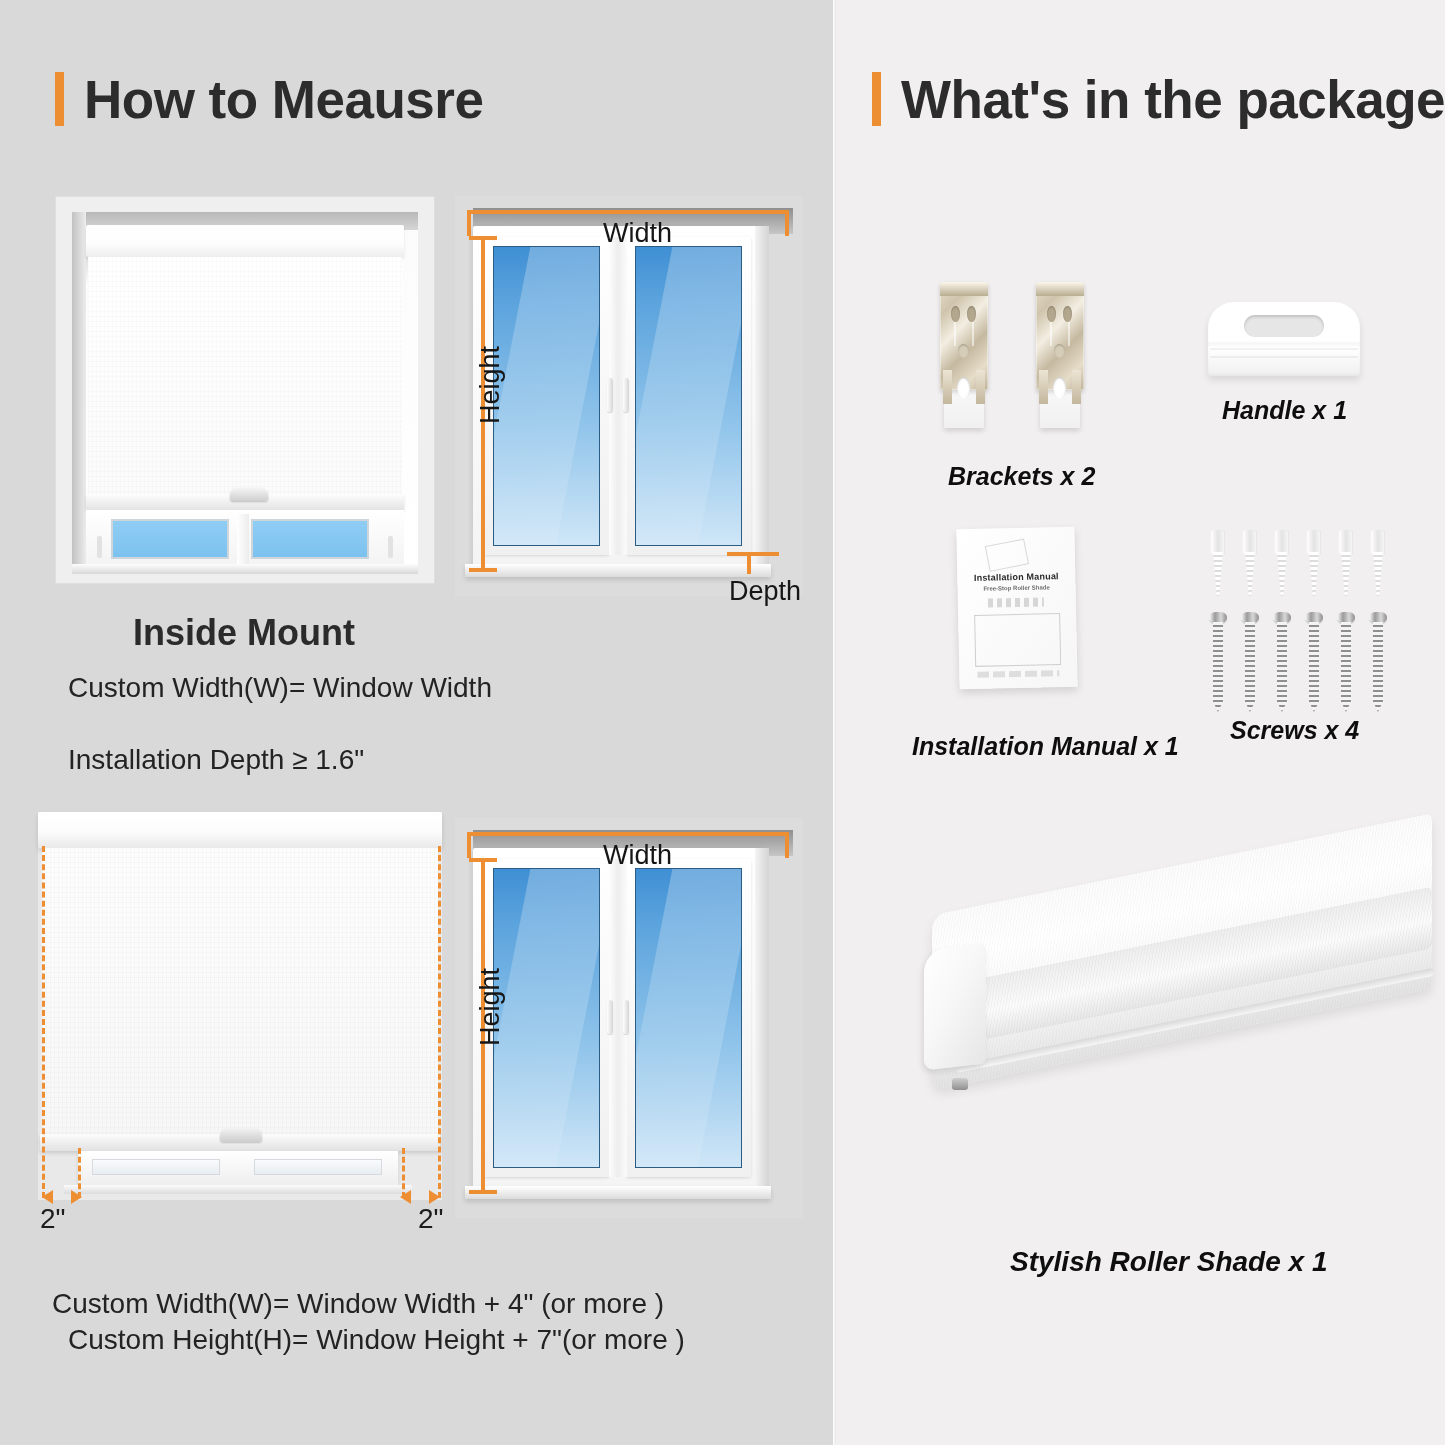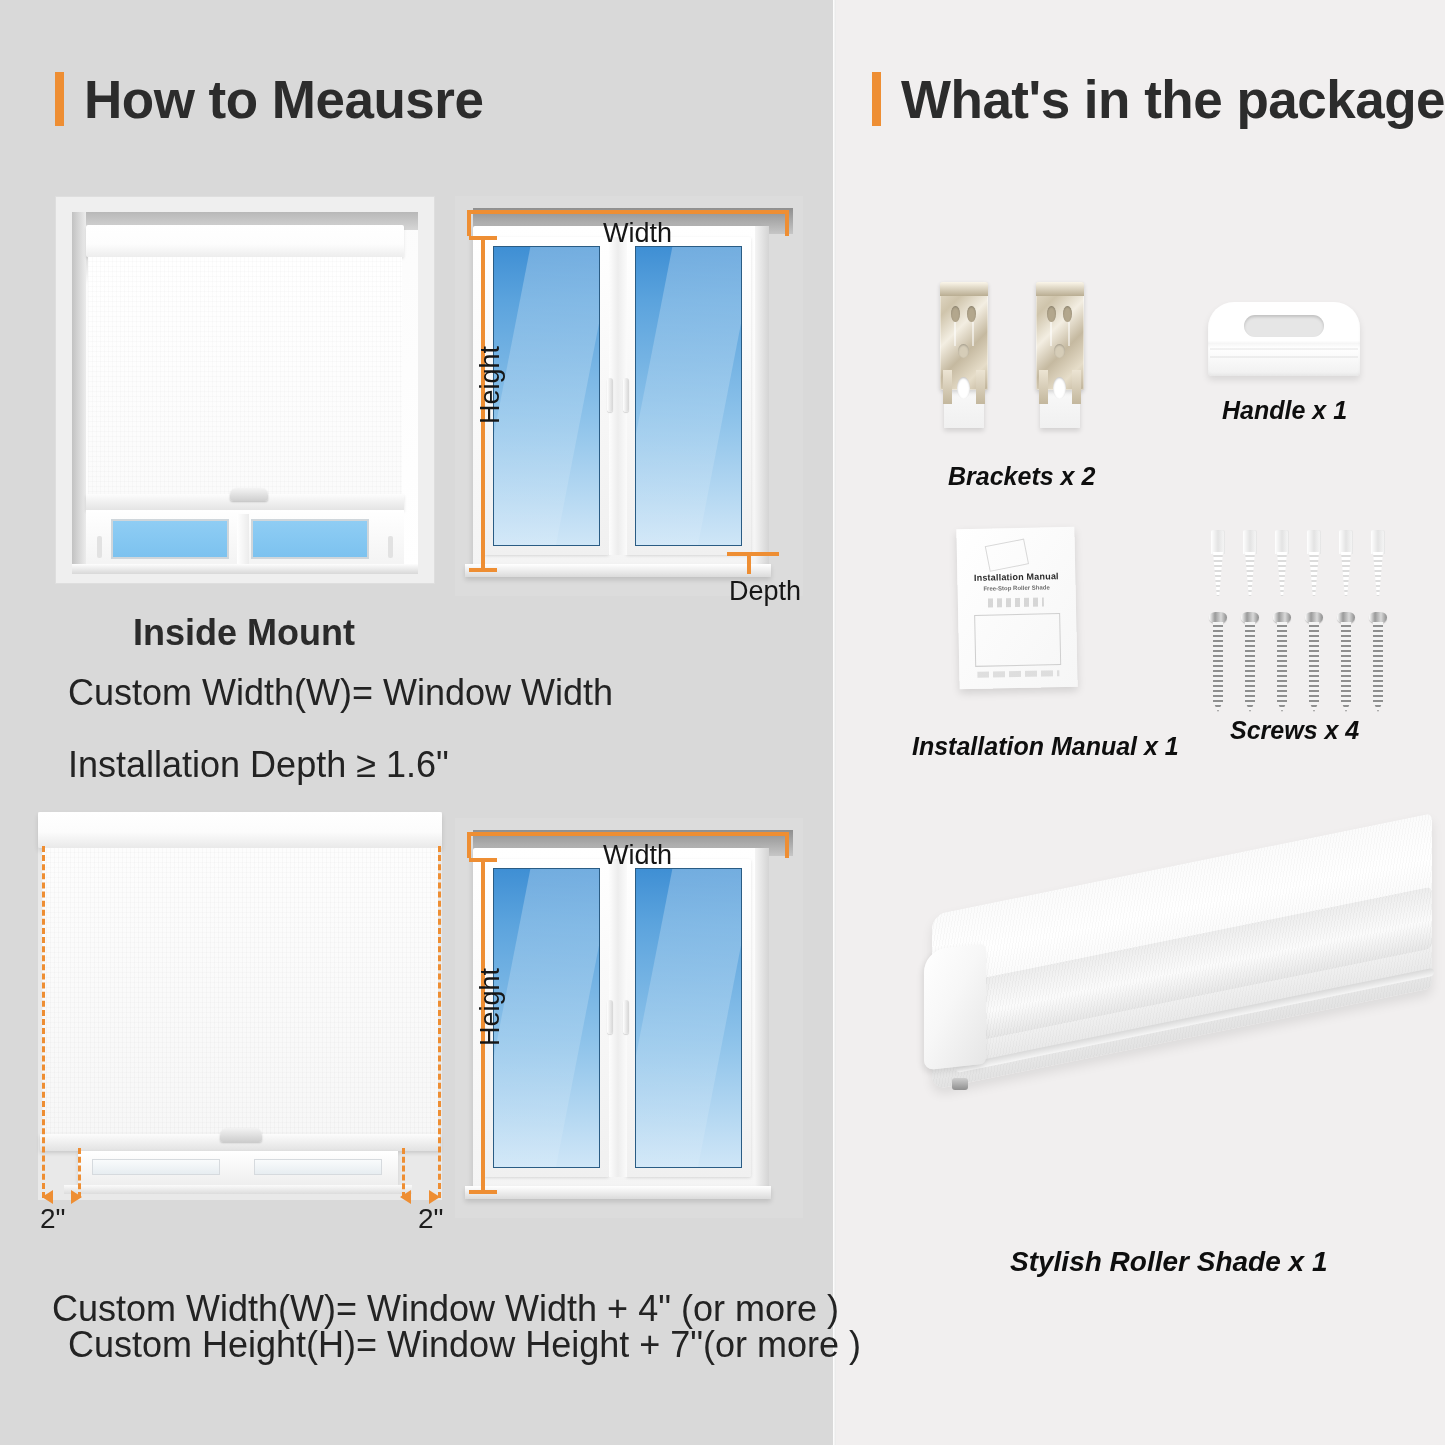--- a/index.html
+++ b/index.html
@@ -21,21 +21,21 @@
   
   .heading { position:absolute; display:flex; align-items:center; }
   .heading .bar { width:9px; height:54px; background:#ee8e33; margin-right:20px; flex:0 0 auto; }
   .heading .htxt { font-size:53px; font-weight:700; color:#2c2c2c; letter-spacing:-0.5px;
                    white-space:nowrap; line-height:1; }
   #h-left  { left:55px;  top:72px; }
   #h-right { left:824px; top:72px;margin-left:48px; }
 
   
   .mount-title { position:absolute; font-size:36px; font-weight:700; color:#2b2b2b; white-space:nowrap; }
-  .para { position:absolute; font-size:36px; color:#232323; line-height:1.30; white-space:nowrap; }
+  .para { position:absolute; font-size:28px; color:#232323; line-height:1.30; white-space:nowrap; }
 
   
   .im-wall {
     position:absolute; left:55px; top:196px; width:380px; height:388px;
     background:#efefef;
     box-shadow: inset 0 0 0 1px #dedede;
   }
   
   .im-recess {
     position:absolute; left:17px; top:16px; width:346px; height:360px;

